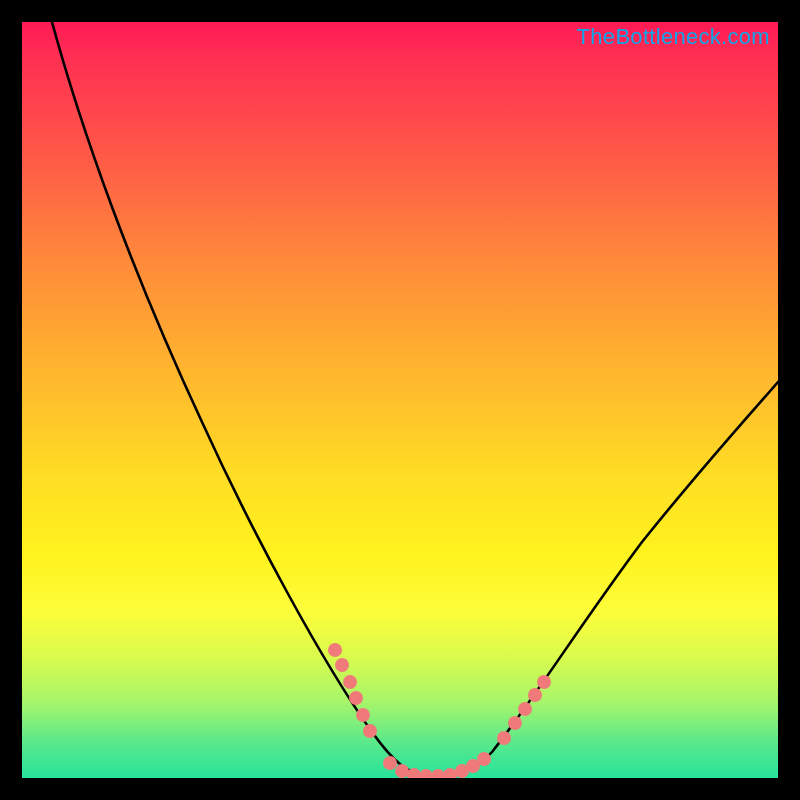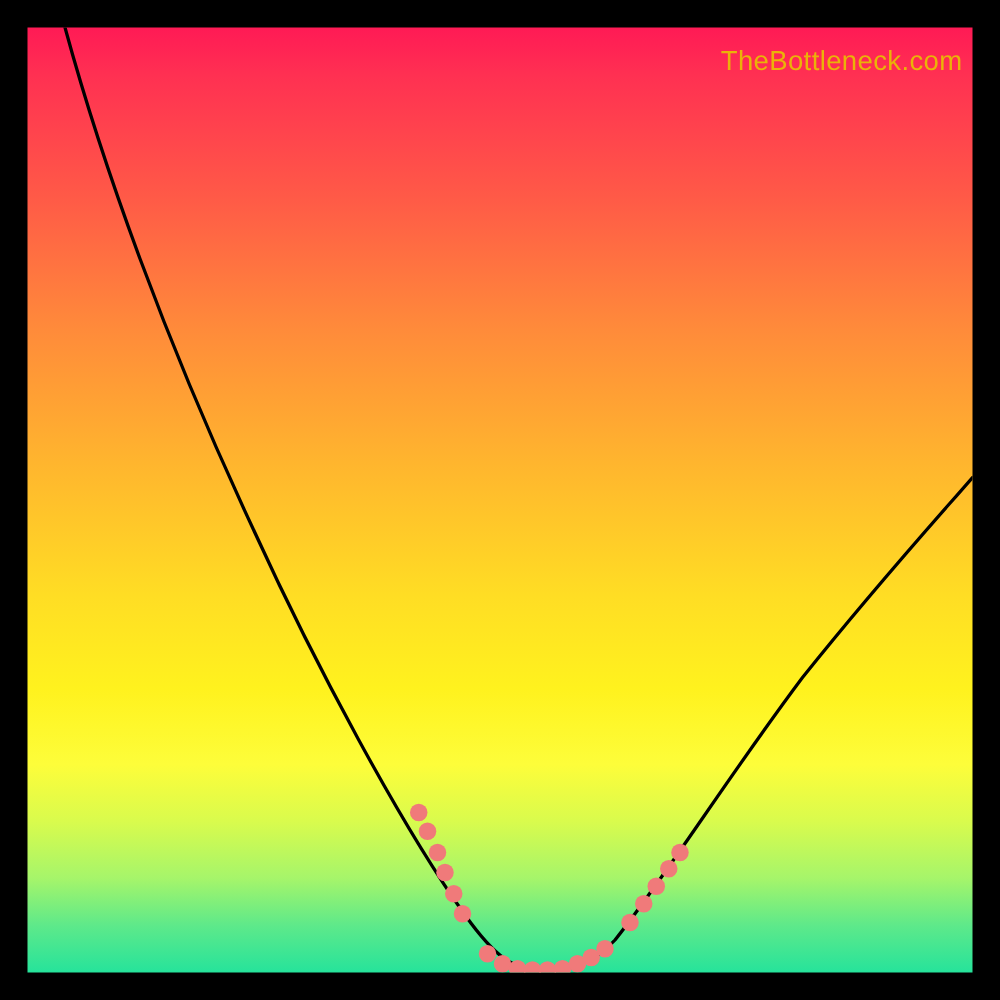--- a/index.html
+++ b/index.html
@@ -38,27 +38,26 @@
       #d9fb4d 84%,
       #a6f56a 90%,
       #5ee98a 95%,
       #26e39b 100%
     );
   }
   .watermark {
     position: absolute;
     top: 2px;
     right: 8px;
-    color: #eab308;
+    color: #0ea5e9;
     font-size: 22px;
     font-weight: 500;
     letter-spacing: 0.3px;
     z-index: 5;
     user-select: none;
-    margin-top: 12px;
   }
   svg.curve {
     position: absolute;
     left: 0;
     top: 0;
     width: 756px;
     height: 756px;
     z-index: 3;
   }
 </style>

